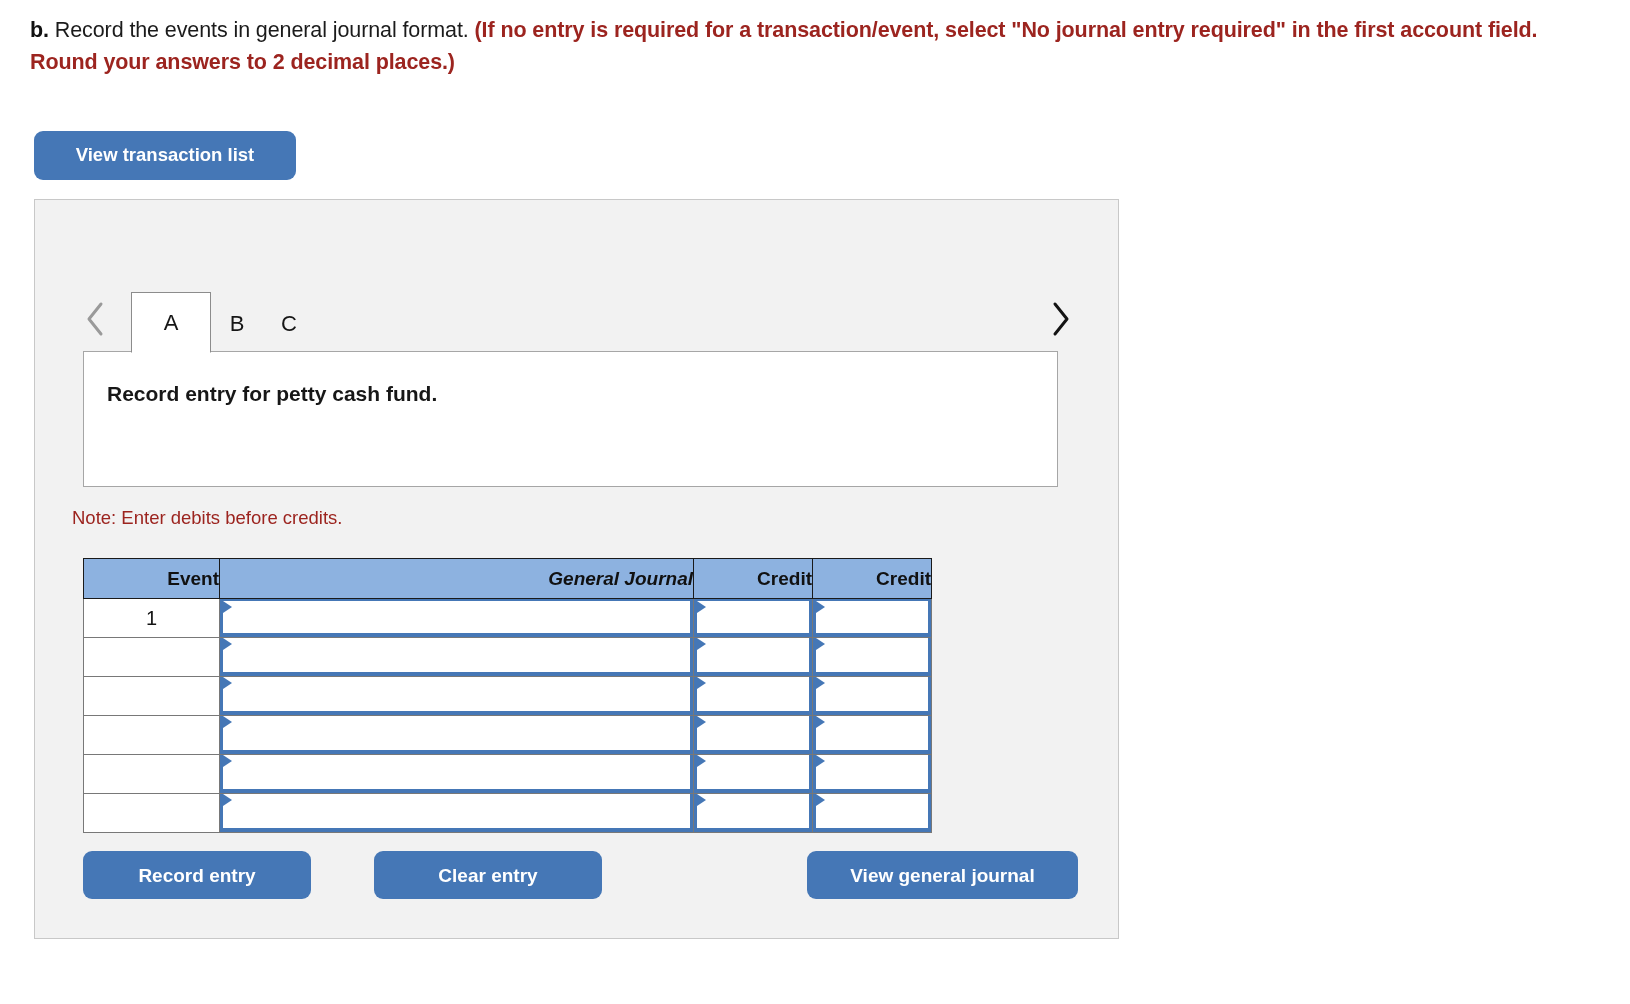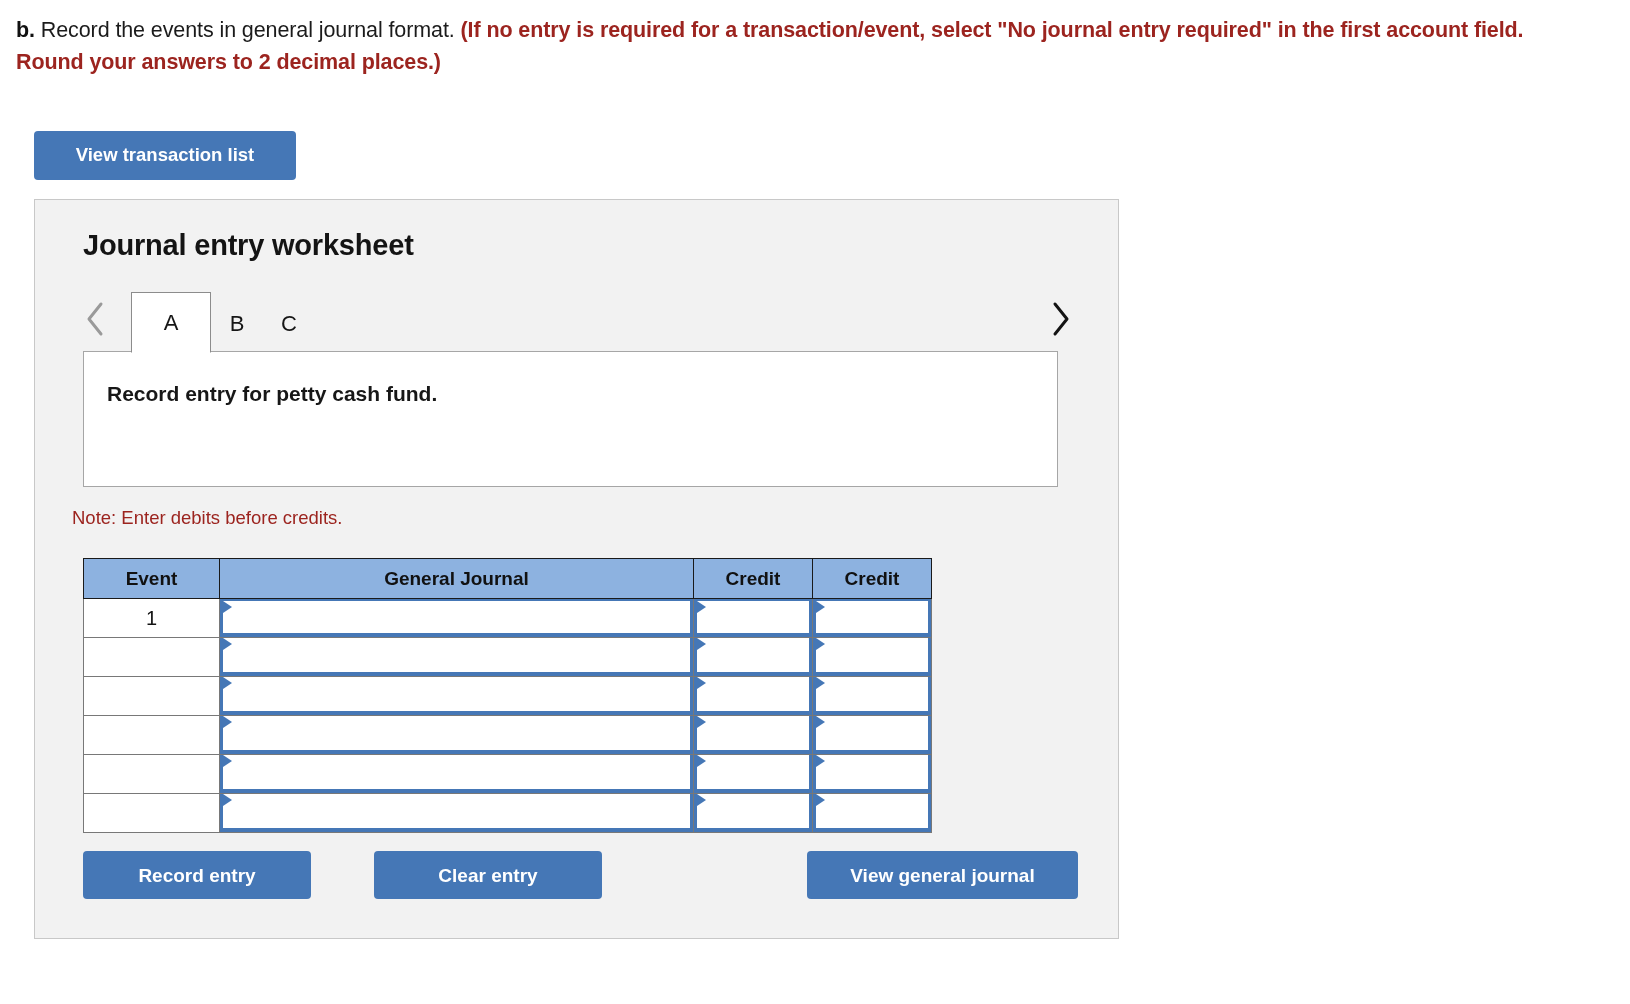--- a/index.html
+++ b/index.html
@@ -12,21 +12,21 @@
     height: 1004px;
     font-family: "Liberation Sans", sans-serif;
     color: #1a1a1a;
     overflow: hidden;
     position: relative;
   }
 
   
   #prompt {
     position: absolute;
-    left: 16px;
+    left: 30px;
     top: 14px;
     width: 1580px;
     font-size: 21.5px;
     line-height: 1.5;
     letter-spacing: -0.1px;
   }
   #prompt .lead {
     font-weight: bold;
     color: #111111;
   }
@@ -36,21 +36,21 @@
   #prompt .red {
     color: #9c241f;
     font-weight: bold;
   }
 
   
   .btn {
     background: #4577b6;
     color: #ffffff;
     border: none;
-    border-radius: 4px;
+    border-radius: 9px;
     font-family: "Liberation Sans", sans-serif;
     font-weight: bold;
     cursor: pointer;
     padding: 8px;
     display: flex;
     align-items: center;
     justify-content: center;
     line-height: 1;
   }
   #view-transaction-list {
@@ -178,31 +178,31 @@
     table-layout: fixed;
   }
   #journal-table th {
     background: #8db2e0;
     border: 1px solid #1a1a1a;
     color: #111111;
     font-size: 19px;
     font-weight: bold;
     height: 39px;
     padding: 0;
-    text-align: center;
+    text-align: right;
   }
   #journal-table td {
     border: 1px solid #787878;
     padding: 0;
     height: 38px;
     background: #ffffff;
     vertical-align: middle;
   }
   th.col-event, td.col-event { width: 135px; }
-  th.col-gj,    td.col-gj    { width: 473px; }
+  th.col-gj,    td.col-gj    { width: 473px; font-style: italic; }
   th.col-debit, td.col-debit { width: 118px; }
   th.col-credit,td.col-credit{ width: 118px; }
 
   td.col-event {
     text-align: center;
     font-size: 20px;
     color: #141414;
   }
 
   
@@ -266,21 +266,20 @@
 <body>
 
 <div id="prompt">
   <span class="lead">b.</span><span class="plain"> Record the events in general journal format. </span><span class="red">(If no entry is required for a transaction/event, select "No journal entry required" in the first account field. Round your answers to 2 decimal places.)</span>
 </div>
 
 <button class="btn" id="view-transaction-list">View transaction list</button>
 
 <div id="worksheet-panel">
 
-  <div id="worksheet-title">Journal entry worksheet</div>
 
   <div id="tab-strip">
 
     <div class="chev" id="chev-prev">
       <svg width="22" height="36" viewBox="0 0 22 36" aria-hidden="true">
         <polyline points="16,3 4,18 16,33" fill="none" stroke="#9a9a9a" stroke-width="3" stroke-linecap="round" stroke-linejoin="round"></polyline>
       </svg>
     </div>
 
     <div id="tabs">

